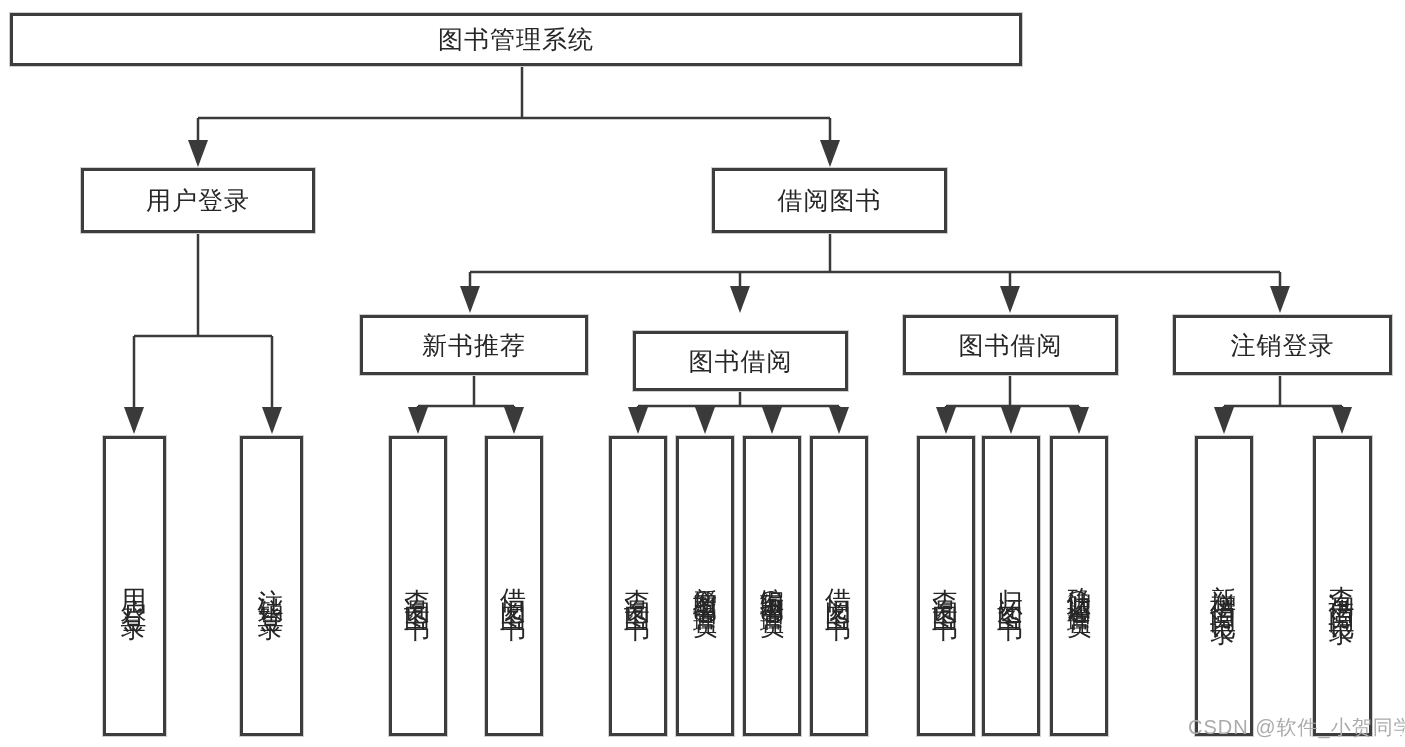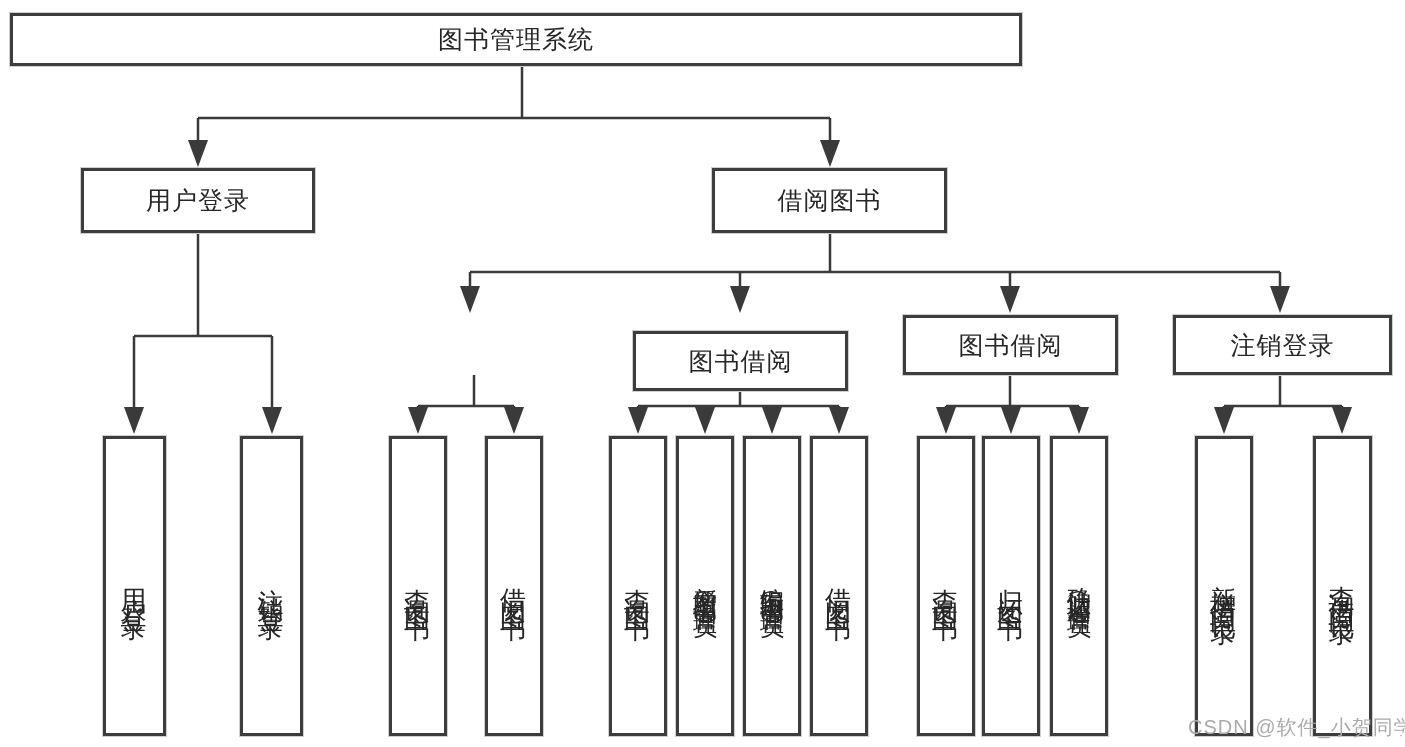--- a/index.html
+++ b/index.html
@@ -105,20 +105,21 @@
       <polygon points="1214,407 1234,407 1224,434"></polygon>
       <polygon points="1332,407 1352,407 1342,434"></polygon>
     </g>
   </svg>
 
   <div class="node h n-root">图书管理系统</div>
 
   <div class="node h n-userlogin">用户登录</div>
   <div class="node h n-bookmgmt">借阅图书</div>
 
+  <div class="node h n-newbook">新书推荐</div>
   <div class="node h n-borrow">图书借阅</div>
   <div class="node h n-current">图书借阅</div>
   <div class="node h n-records">注销登录</div>
 
   <div class="node v lf1">用户登录</div>
   <div class="node v lf2">注销登录</div>
   <div class="node v lf3">查询图书</div>
   <div class="node v lf4">借阅图书</div>
   <div class="node v lf5">查询图书</div>
   <div class="node v long lf6">新增图书（管理员）</div>

